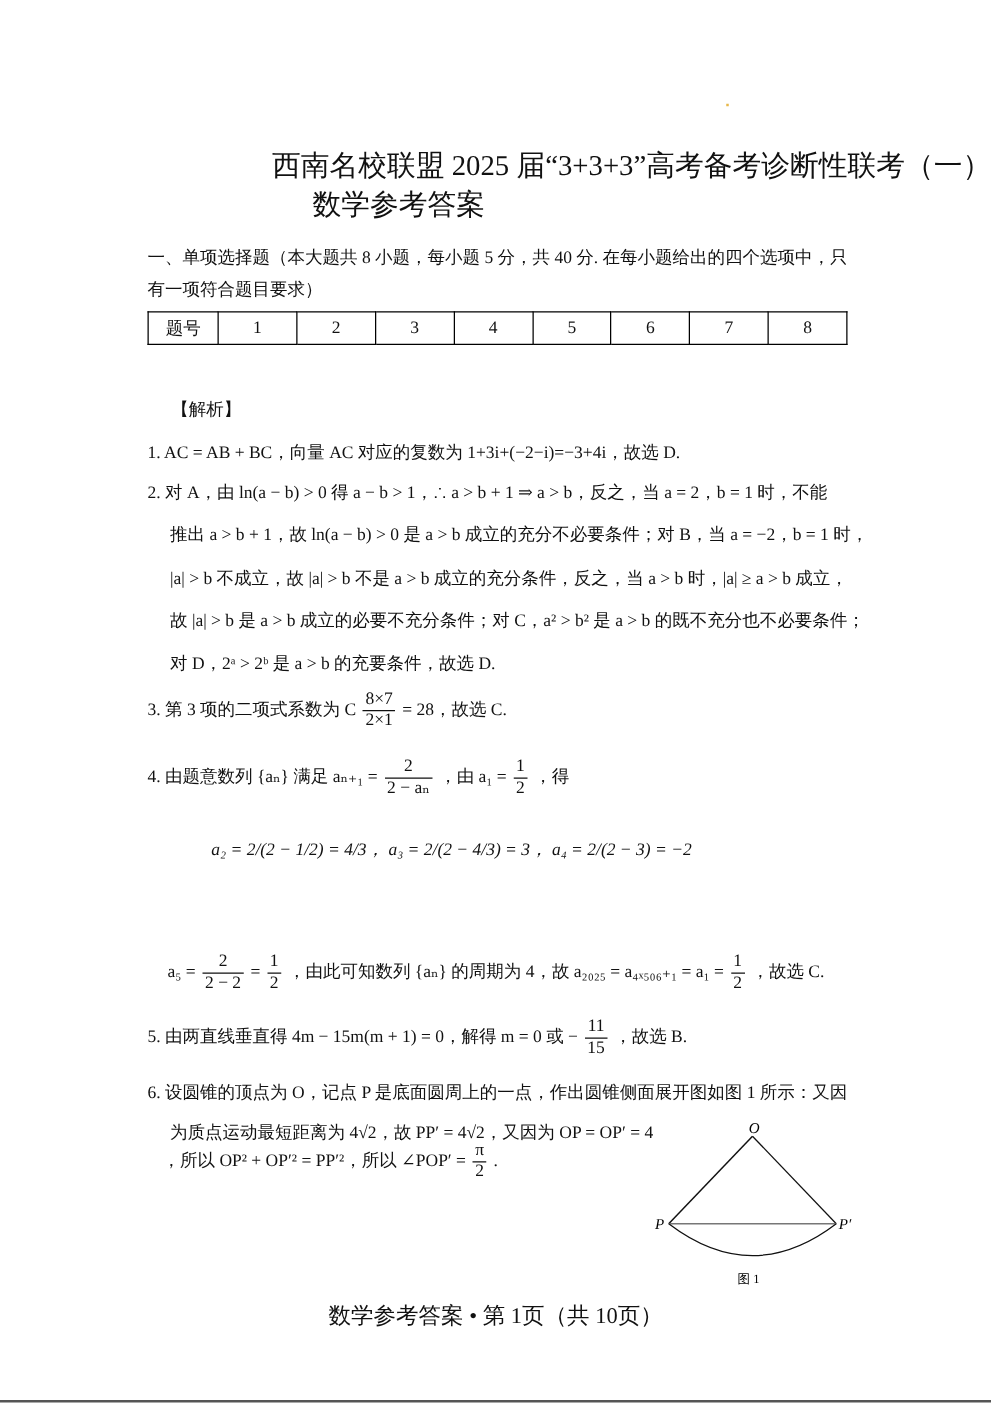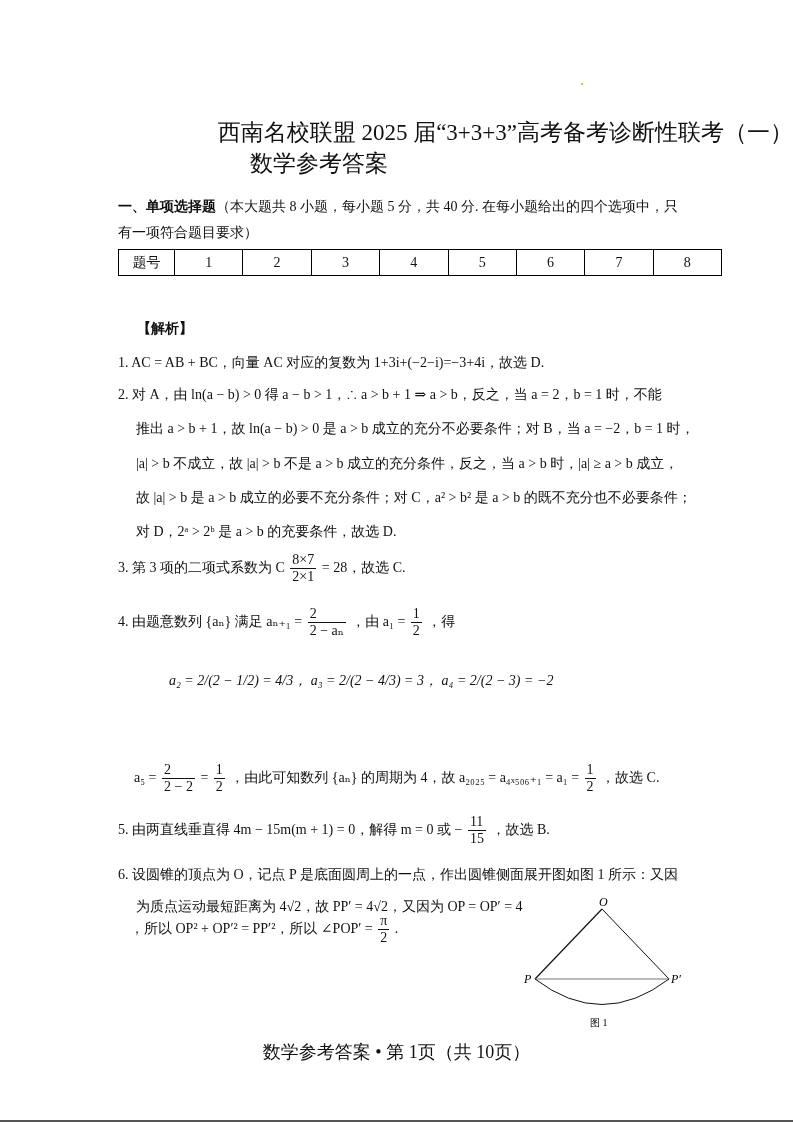--- a/index.html
+++ b/index.html
@@ -2,27 +2,27 @@
 <html><head>
 <meta charset="utf-8">
 <style>
   html, body { margin:0; padding:0; background:#fff; }
   body { width:793px; height:1122px; position:relative; overflow:hidden;
          font-family:"Liberation Serif","DejaVu Serif",serif; color:#111; }
   .abs { position:absolute; white-space:nowrap; }
   .title1 { top:117px; left:0; width:793px; text-align:right; font-size:23px; }
   .title2 { top:148px; left:0; width:638px; text-align:center; font-size:23px; }
   .t14 { font-size:14px; line-height:18px; }
-  .bold { font-weight:bold; }
+  .bold { font-weight:normal; }
   i, .it { font-style:italic;margin-left:35px; }
-  table.ans { position:absolute; top:249px; left:118px; width:604px; border-collapse:collapse;
+  table.ans { position:absolute; top:249px; left:118px; width:560px; border-collapse:collapse;
               font-size:14px; }
   table.ans td { border:1px solid #000; text-align:center; height:25px; padding:0; }
   table.ans td.hd { width:55px; }
-  .frac { display:inline-block; vertical-align:middle; text-align:left; margin:0 2px; }
+  .frac { display:inline-block; vertical-align:middle; text-align:center; margin:0 2px; }
   .frac .n { display:block; border-bottom:1px solid #111; padding:0 2px; line-height:16px; }
   .frac .d { display:block; line-height:16px; padding:0 2px; }
   .footer { top:1040px; left:0; width:793px; text-align:center; font-size:18px; }
   .bottom-bar { position:absolute; left:0; top:1120px; width:793px; height:2px; background:#555; }
   .dot { position:absolute; top:83px; left:581px; width:2px; height:2px; background:#e8b84a; }
 </style>
 </head>
 <body>
 
 <div class="dot"></div>

